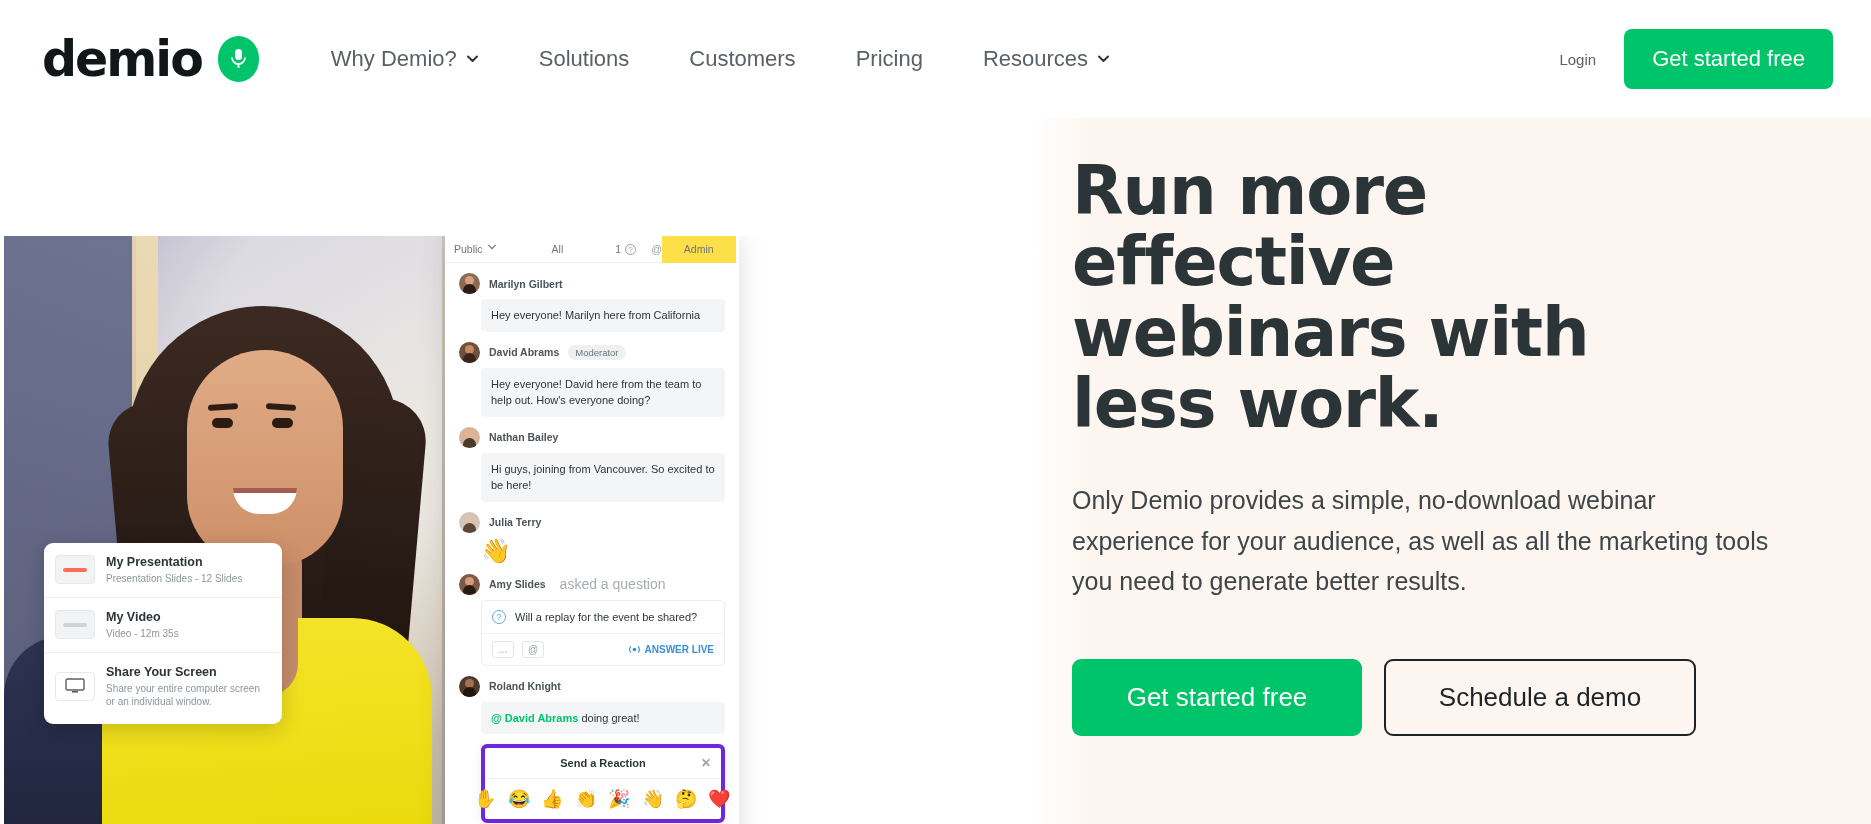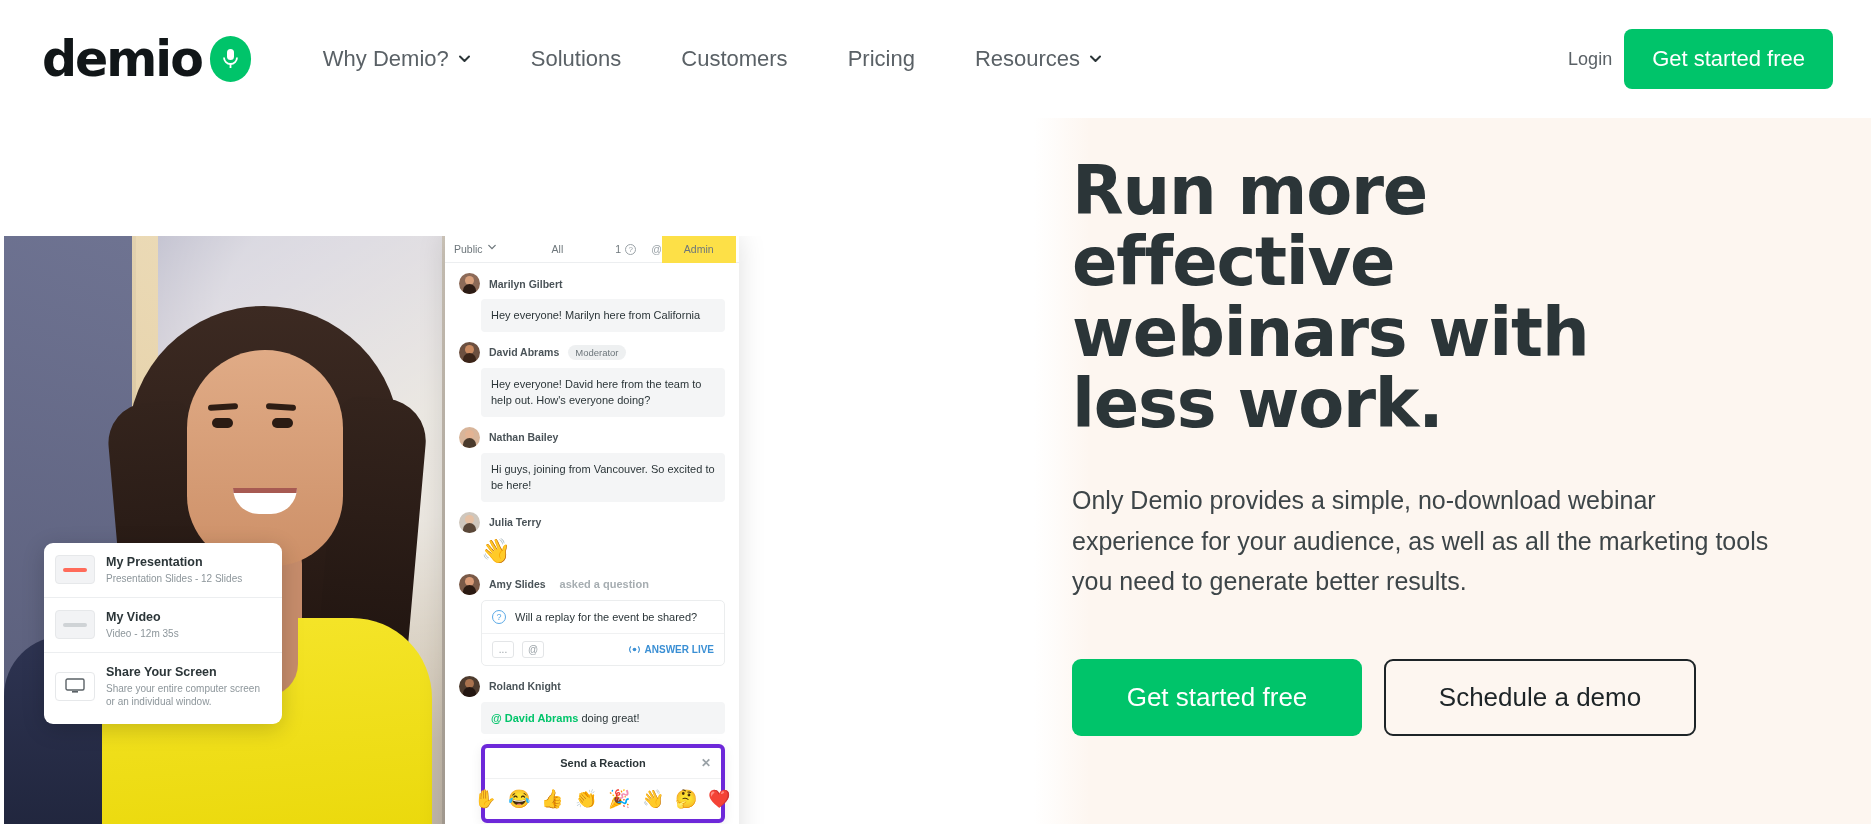--- a/index.html
+++ b/index.html
@@ -8,21 +8,21 @@
     font-family:"Liberation Sans", sans-serif;
     background:#ffffff;
     -webkit-font-smoothing:antialiased;
   }
 
   
   .nav {
     position:absolute; top:0; left:0; width:1871px; height:118px;
     background:#ffffff; display:flex; align-items:center; z-index:30;
   }
-  .logo-wrap { display:flex; align-items:center; margin-left:42px; }
+  .logo-wrap { display:flex; align-items:center; margin-left:42px;gap:8px; }
   .logo-word {
     font-family:"DejaVu Sans", sans-serif;
     font-size:49px; font-weight:700; letter-spacing:-2.0px;
     color:#111618; line-height:1;
   }
   .logo-mark {
     width:41px; height:46px; border-radius:21px/23px;
     background:#00c46a; margin-left:8px;
     display:flex; align-items:center; justify-content:center;
   }
@@ -30,21 +30,21 @@
 
   .nav-links { display:flex; align-items:center; margin-left:50px; gap:16px; }
   .nav-link {
     font-size:22px; color:#5a6166; padding:0 22px; cursor:pointer;
     display:flex; align-items:center; gap:9px; white-space:nowrap;
   }
   .caret { display:inline-block; width:13px; height:13px; position:relative; top:-1px; }
   .caret svg { display:block; }
 
   .nav-right { margin-left:auto; display:flex; align-items:center; margin-right:38px; }
-  .login-link { font-size:18px; color:#5a6166; margin-right:12px; cursor:pointer; }
+  .login-link { font-size:15px; color:#5a6166; margin-right:28px; cursor:pointer; }
   .cta-nav {
     background:#00c46a; color:#ffffff; font-size:22px;
     padding:17px 28px; border-radius:8px; border:none;
     cursor:pointer; white-space:nowrap;
     font-family:"Liberation Sans", sans-serif;
   }
 
   
   .hero { position:absolute; top:118px; left:4px; width:1871px; height:706px; }
   .hero-bg-left  { position:absolute; top:0; left:0;    width:1056px; height:706px; background:#ffffff; }
@@ -180,21 +180,21 @@
 
   .chat-body { position:relative; height:506px; padding:10px 0 0 0; }
   .msg { padding:0 14px; margin-bottom:10px; }
   .msg-head { display:flex; align-items:center; gap:9px; margin-bottom:5px; }
   .av { width:21px; height:21px; border-radius:50%; flex:none; background:#c9c4bd;
         background-size:cover; position:relative; overflow:hidden; }
   .av i { position:absolute; left:4px; top:11px; width:13px; height:13px;
           border-radius:7px 7px 0 0; }
   .av b { position:absolute; left:6px; top:3px; width:9px; height:9px; border-radius:50%; }
   .msg-name { font-size:10.5px; color:#4a5358; font-weight:700; }
-  .msg-meta { font-size:11px; color:#a6adb1; font-weight:700; margin-left:5px; }
+  .msg-meta { font-size:14px; color:#a6adb1; font-weight:400; margin-left:5px; }
   .badge-mod { font-size:9.5px; color:#6d767b; background:#eef0f1;
                border-radius:9px; padding:2px 7px; }
   .bubble { background:#f4f5f6; border-radius:4px; padding:8px 10px;
             font-size:11px; line-height:1.5; color:#2b3538; margin-left:22px; }
   .emoji-big { font-size:24px; margin-left:22px; line-height:1.1; }
   .mention { color:#00c46a; font-weight:700; }
 
   .qcard { margin-left:22px; background:#ffffff; border:1px solid #ebedee;
            border-radius:5px; overflow:hidden; }
   .qcard-top { display:flex; align-items:center; gap:9px; padding:9px 10px;

